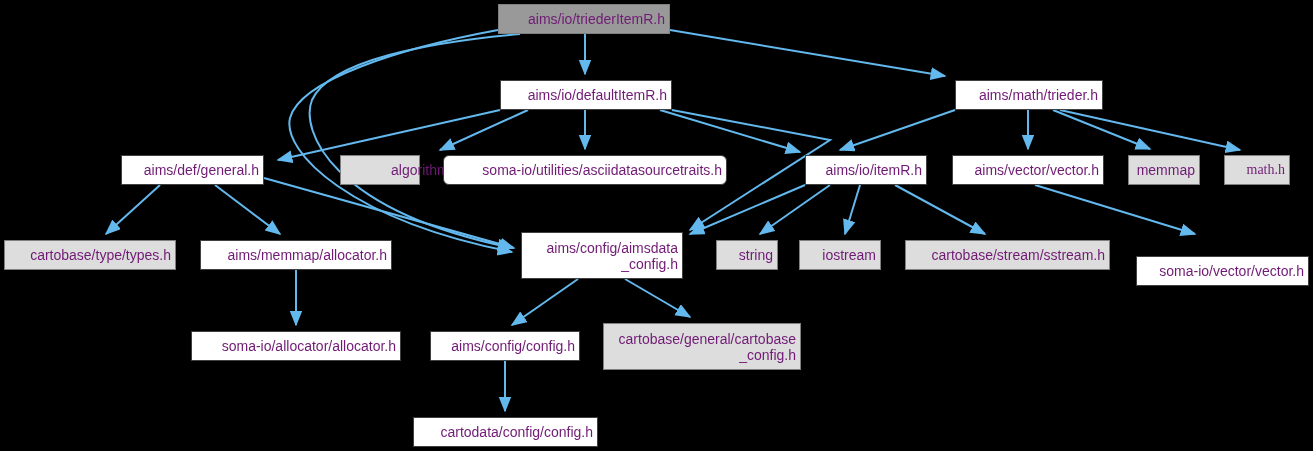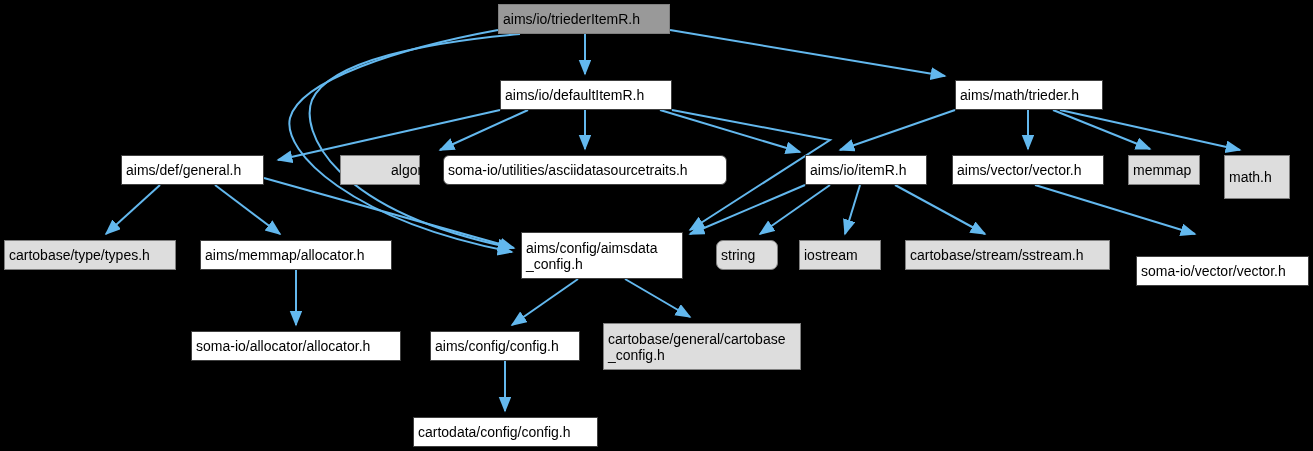--- a/index.html
+++ b/index.html
@@ -21,22 +21,22 @@
     top: 0;
     width: 1313px;
     height: 451px;
   }
   .node {
     position: absolute;
     box-sizing: border-box;
     display: flex;
     align-items: center;
     justify-content: center;
-    text-align: left;
-    color: #000000;
+    text-align: right;
+    color: #701a75;
     font-size: 14px;
     line-height: 16px;
     white-space: pre-line;
     letter-spacing: 0px;
     z-index: 5;
   }
   .node.fill-white {
     background: #ffffff;
     border: 1px solid #404040;
   }
@@ -96,26 +96,26 @@
   <div id="nodes-layer">
       <div class="node fill-root" style="left: 498px; top: 4px; width: 172px; height: 30px;"><span class="node-label">aims/io/triederItemR.h</span></div>
       <div class="node fill-white" style="left: 500px; top: 80px; width: 172px; height: 30px;"><span class="node-label">aims/io/defaultItemR.h</span></div>
       <div class="node fill-white" style="left: 955px; top: 80px; width: 148px; height: 30px;"><span class="node-label">aims/math/trieder.h</span></div>
       <div class="node fill-white" style="left: 121px; top: 155px; width: 143px; height: 30px;"><span class="node-label">aims/def/general.h</span></div>
       <div class="node fill-grey" style="left: 340px; top: 155px; width: 80px; height: 30px; padding-left: 46px;"><span class="node-label">algorithm</span></div>
       <div class="node fill-white" style="left: 443px; top: 155px; width: 284px; height: 30px; border-radius: 6px;"><span class="node-label">soma-io/utilities/asciidatasourcetraits.h</span></div>
       <div class="node fill-white" style="left: 805px; top: 155px; width: 122px; height: 30px;"><span class="node-label">aims/io/itemR.h</span></div>
       <div class="node fill-white" style="left: 952px; top: 155px; width: 152px; height: 30px;"><span class="node-label">aims/vector/vector.h</span></div>
       <div class="node fill-grey" style="left: 1128px; top: 155px; width: 72px; height: 30px;"><span class="node-label">memmap</span></div>
-      <div class="node fill-grey" style="left: 1224px; top: 155px; width: 66px; height: 44px;"><span class="node-label">math.h</span></div>
+      <div class="node fill-grey" style="left: 1224px; top: 155px; width: 66px; height: 30px; font-family: Liberation Serif, serif;"><span class="node-label">math.h</span></div>
       <div class="node fill-grey" style="left: 4px; top: 240px; width: 172px; height: 30px;"><span class="node-label">cartobase/type/types.h</span></div>
       <div class="node fill-white" style="left: 200px; top: 240px; width: 192px; height: 30px;"><span class="node-label">aims/memmap/allocator.h</span></div>
       <div class="node fill-white" style="left: 521px; top: 232px; width: 162px; height: 47px;"><span class="node-label">aims/config/aimsdata
 _config.h</span></div>
-      <div class="node fill-grey" style="left: 716px; top: 240px; width: 62px; height: 30px; border-radius: 7px;"><span class="node-label">string</span></div>
+      <div class="node fill-grey" style="left: 716px; top: 240px; width: 62px; height: 30px;"><span class="node-label">string</span></div>
       <div class="node fill-grey" style="left: 799px; top: 240px; width: 82px; height: 30px;"><span class="node-label">iostream</span></div>
       <div class="node fill-grey" style="left: 905px; top: 240px; width: 205px; height: 30px;"><span class="node-label">cartobase/stream/sstream.h</span></div>
       <div class="node fill-white" style="left: 1136px; top: 240px; width: 173px; height: 30px; margin-top: 16px;"><span class="node-label">soma-io/vector/vector.h</span></div>
       <div class="node fill-white" style="left: 191px; top: 331px; width: 210px; height: 30px;"><span class="node-label">soma-io/allocator/allocator.h</span></div>
       <div class="node fill-white" style="left: 430px; top: 331px; width: 150px; height: 30px;"><span class="node-label">aims/config/config.h</span></div>
       <div class="node fill-grey" style="left: 603px; top: 323px; width: 198px; height: 47px;"><span class="node-label">cartobase/general/cartobase
 _config.h</span></div>
       <div class="node fill-white" style="left: 413px; top: 417px; width: 185px; height: 30px;"><span class="node-label">cartodata/config/config.h</span></div>
     </div>
 </div>

